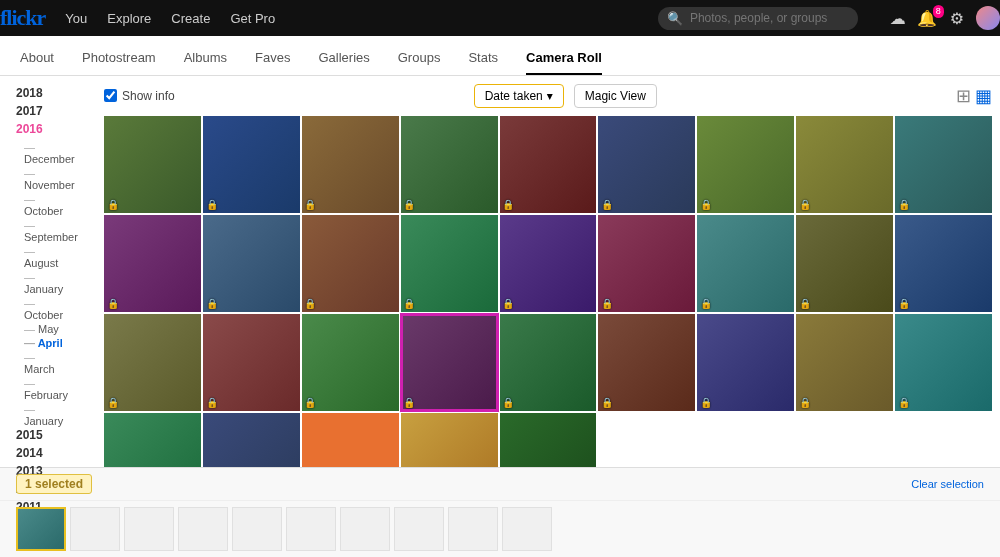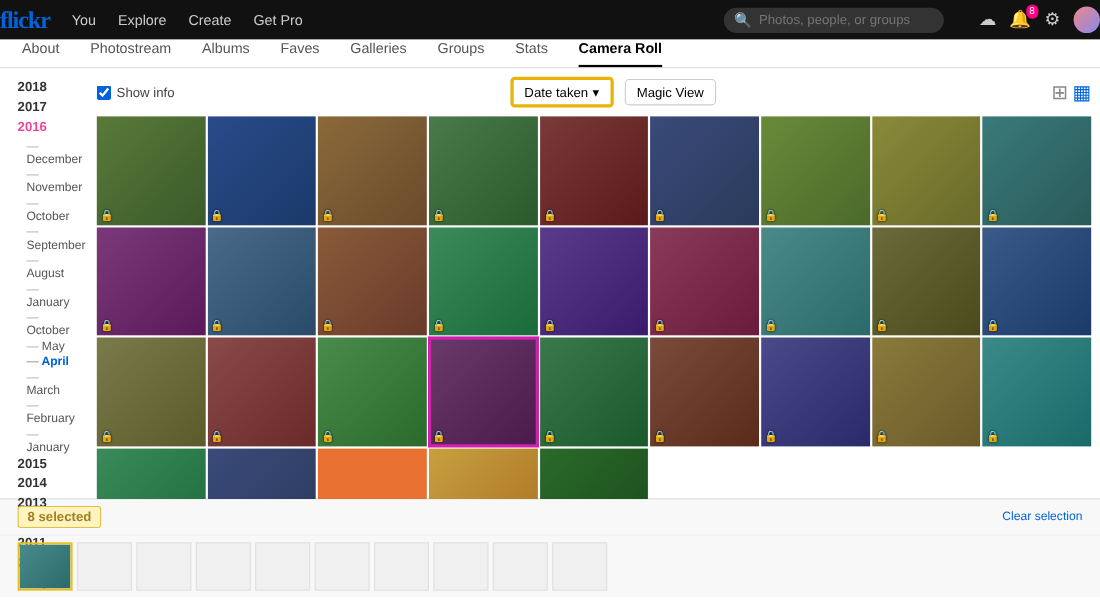--- a/index.html
+++ b/index.html
@@ -69,21 +69,21 @@
       width: 24px; height: 24px;
       border-radius: 50%;
       background: linear-gradient(135deg, #e88, #88e);
       cursor: pointer;
     }
 
     
     #second-nav {
       background: #fff;
       border-bottom: 1px solid #ddd;
-      height: 26px;
+      height: 40px;
       display: flex;
       align-items: flex-end;
       padding: 0 20px;
       gap: 28px;
     }
     .sec-nav-item {
       font-size: 13px;
       color: #555;
       cursor: pointer;
       padding-bottom: 8px;
@@ -92,20 +92,21 @@
     .sec-nav-item.active {
       color: #000;
       font-weight: 600;
       border-bottom: 2px solid #000;
     }
 
     
     #main {
       display: flex;
       height: calc(557px - 36px - 40px - 90px);
+      gap: 16px;
     }
 
     
     #sidebar {
       width: 80px;
       padding: 10px 16px;
       font-size: 12px;
       color: #555;
       flex-shrink: 0;
     }
@@ -132,30 +133,30 @@
       padding: 8px;
     }
     .toolbar {
       display: flex;
       align-items: center;
       gap: 10px;
       margin-bottom: 8px;
     }
     .show-info-check {
       display: flex;
-      align-items: center;
+      align-items: flex-start;
       gap: 5px;
       font-size: 12px;
       color: #444;
     }
     .show-info-check input { accent-color: #0063dc; }
     .date-btn {
       margin-left: auto;
       background: #fff;
-      border: 3px solid #eab308;
+      border: 1px solid #eab308;
       border-radius: 4px;
       padding: 4px 10px;
       font-size: 12px;
       cursor: pointer;
       display: flex;
       align-items: center;
       gap: 4px;
     }
     .magic-view-btn {
       background: #fff;
@@ -463,21 +464,21 @@
       <div class="photo-cell p6"></div>
       <div class="photo-cell p28"></div>
       <div class="photo-cell p29"></div>
       <div class="photo-cell p30"></div>
     </div>
   </div>
 </div>
 
 <div id="selection-bar">
   <div class="selection-top">
-    <span class="selected-count-badge">8 selected</span>
+    <span class="selected-count-badge">1 selected</span>
     <span class="clear-selection">Clear selection</span>
   </div>
   <div class="selection-thumbs">
     <div class="sel-thumb">
       <div class="sel-thumb-inner"></div>
     </div>
     <div class="empty-thumb"></div>
     <div class="empty-thumb"></div>
     <div class="empty-thumb"></div>
     <div class="empty-thumb"></div>

